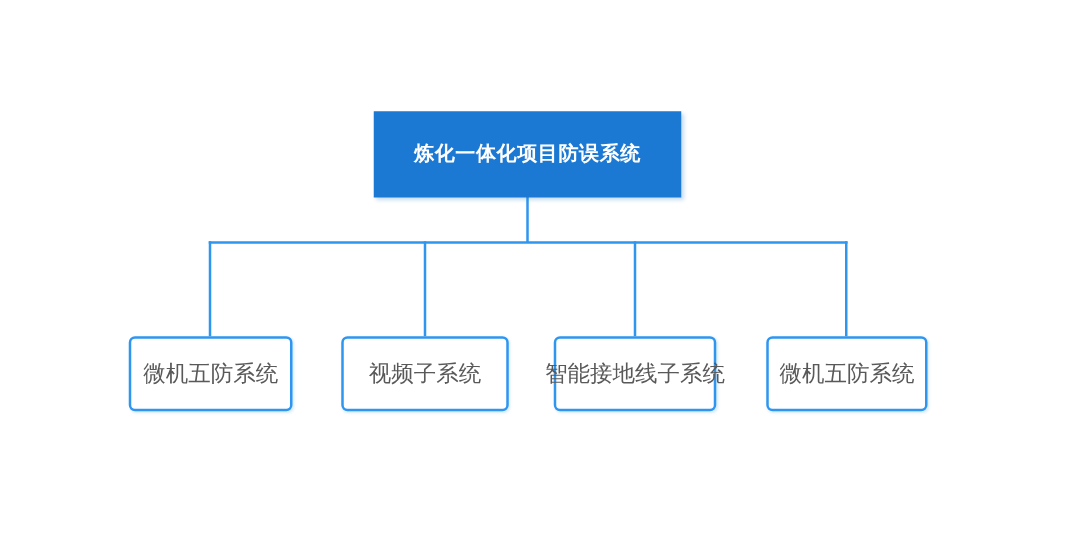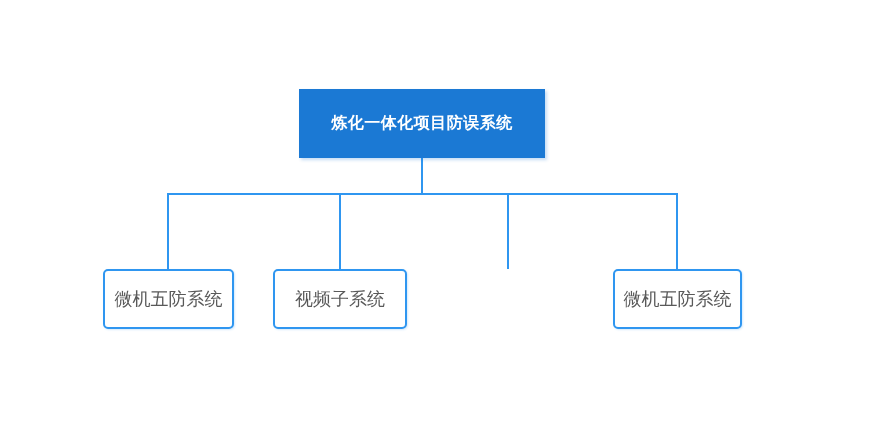--- a/index.html
+++ b/index.html
@@ -82,18 +82,21 @@
   </div>
 
   <div class="node node-child node-child-1">
     <span class="node-label">微机五防系统</span>
   </div>
 
   <div class="node node-child node-child-2">
     <span class="node-label">视频子系统</span>
   </div>
 
+  <div class="node node-child node-child-3">
+    <span class="node-label">智能接地线子系统</span>
+  </div>
 
   <div class="node node-child node-child-4">
     <span class="node-label">微机五防系统</span>
   </div>
 
 </div>
 
 </body></html>

